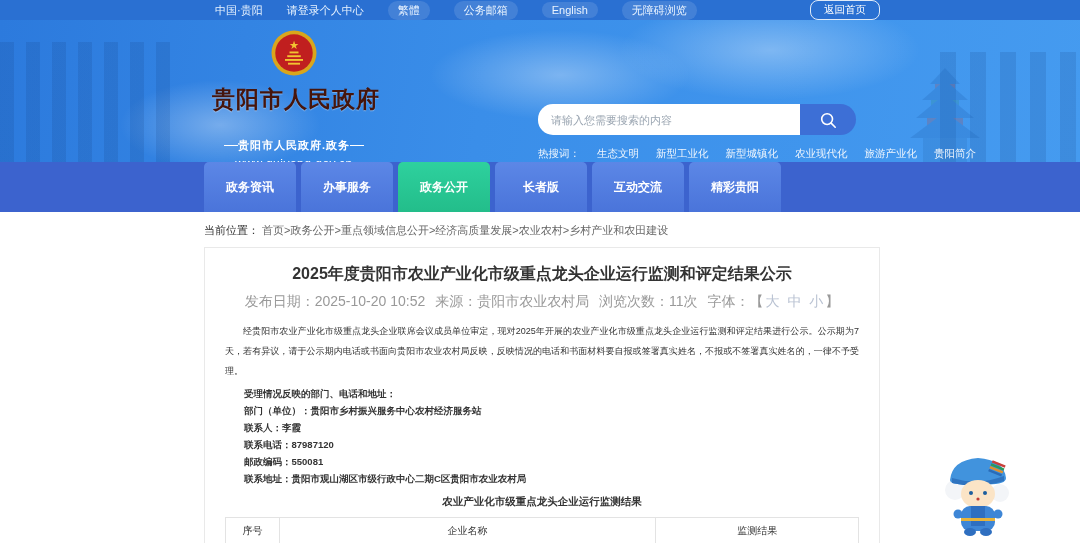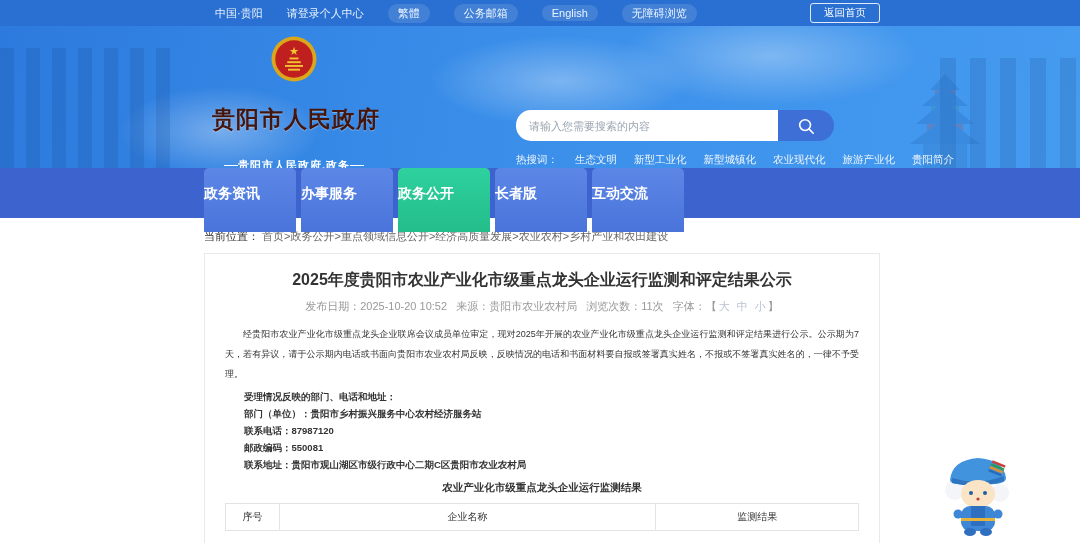--- a/index.html
+++ b/index.html
@@ -1,80 +1,80 @@
 <!DOCTYPE html>
 <html><head>
 <meta charset="utf-8">
 <style>
   * { margin:0; padding:0; box-sizing:border-box; }
   html,body { width:1080px; height:543px; overflow:hidden; background:#fff;
     font-family:"Liberation Sans","DejaVu Sans",sans-serif; }
   body { position:relative; }
 
   
-  .topbar { height:26px; background:#2a70d2; display:flex; align-items:center;
+  .topbar { height:20px; background:#2a70d2; display:flex; align-items:center;
     font-size:11px; color:#e9f3ff; padding-left:215px; }
   .tb-left { display:flex; align-items:center; gap:24px; }
   .tb-link { color:#eaf4ff; cursor:pointer; white-space:nowrap; }
   .tb-pill { background:rgba(255,255,255,.12); padding:2px 10px; border-radius:10px; }
   .tb-home { margin-left:auto; margin-right:200px; border:1px solid rgba(255,255,255,.85);
-    border-radius:3px; padding:2px 13px; color:#fff; font-size:10.5px; cursor:pointer; white-space:nowrap;}
+    border-radius:8px; padding:2px 13px; color:#fff; font-size:10.5px; cursor:pointer; white-space:nowrap;}
 
   
   .banner { position:relative; height:142px; overflow:hidden;
     background:linear-gradient(100deg,#2c7add 0%,#3a8ee9 45%,#459bf0 100%); }
   .cloud { position:absolute; border-radius:50%;
     background:radial-gradient(closest-side,rgba(255,255,255,.33),rgba(255,255,255,0)); }
   .c1 { left:430px; top:10px; width:260px; height:90px; }
   .c2 { left:620px; top:-20px; width:300px; height:100px; }
   .c3 { left:120px; top:60px; width:200px; height:90px; }
   .bldgs { position:absolute; bottom:0; opacity:.16; }
   .bl { left:0; width:180px; height:120px;
     background:repeating-linear-gradient(90deg,#123c7e 0 14px,transparent 14px 26px); }
   .br { right:0; width:140px; height:110px;
     background:repeating-linear-gradient(90deg,#123c7e 0 16px,transparent 16px 30px); }
   .pagoda { position:absolute; right:80px; bottom:0; opacity:.45; }
 
   .logo { position:absolute; left:212px; top:8px; width:164px; text-align:center; cursor:pointer; }
   .emblem { width:48px; height:50px; }
-  .site-title { margin-top:16px; font-size:23px; font-weight:bold; color:#46150c;
+  .site-title { margin-top:2px; font-size:23px; font-weight:bold; color:#46150c;
     letter-spacing:1px; white-space:nowrap; text-shadow:0 1px 1px rgba(255,255,255,.35); }
   .site-sub { margin-top:23px; display:flex; align-items:center; justify-content:center; gap:0;
     color:#fff; font-size:11px; font-weight:bold; letter-spacing:1px; white-space:nowrap; }
   .site-sub .ln { display:inline-block; width:14px; height:1px; background:#fff; }
   .site-url { margin-top:4px; color:#fff; font-size:12px; letter-spacing:.5px; }
 
-  .search-wrap { position:absolute; left:516px; top:84px; width:318px; }
+  .search-wrap { position:absolute; left:538px; top:84px; width:318px; }
   .search-box { display:flex; height:31px; }
   .search-box input { flex:1; border:none; outline:none; border-radius:15px 0 0 15px;
     padding:0 13px; font-size:11px; color:#333; background:#fff; }
   .search-box input::placeholder { color:#9aa5b1; }
   .search-btn { width:56px; border:none; background:#3d6fd6; border-radius:0 16px 16px 0;
     display:flex; align-items:center; justify-content:center; cursor:pointer; }
   .hotwords { display:flex; gap:17px; margin-top:12px; font-size:10.5px;
     color:rgba(255,255,255,.92); white-space:nowrap; }
   .hotwords .hw { cursor:pointer; color:rgba(255,255,255,.92); }
 
   
   .nav { position:relative; height:50px; background:#3c63ce; }
   .tabs { position:absolute; left:204px; top:0; display:flex; gap:5px; }
-  .tab { width:92px; height:64px; line-height:50px; text-align:left; color:#fff;
-    font-size:14px; font-weight:bold; border-radius:5px 5px 0 0; cursor:pointer;
+  .tab { width:92px; height:50px; line-height:50px; text-align:center; color:#fff;
+    font-size:12px; font-weight:bold; border-radius:5px 5px 0 0; cursor:pointer;
     background:linear-gradient(180deg,#5c87e6,#4a74da); white-space:nowrap; }
   .tab.active { background:linear-gradient(180deg,#2ed19e,#23bd8a); }
 
   
   .crumbbar { padding:11px 0 0 204px; font-size:11px; color:#333; background:#fff; }
   .crumb-path { color:#666; cursor:pointer; }
 
   
   .card { margin:9px 0 0 204px; width:676px; border:1px solid #e9e9e9; background:#fff;
     padding:16px 20px 40px; }
   .art-title { text-align:center; font-size:16px; font-weight:bold; color:#333; line-height:19px; }
-  .art-meta { text-align:center; font-size:11px; color:#999; margin-top:10px; white-space:nowrap; }
+  .art-meta { text-align:center; font-size:14px; color:#999; margin-top:10px; white-space:nowrap; }
   .art-meta .sp { margin-left:6px; }
   .font-opt { color:#b9c2d2; margin:0 2px; cursor:pointer; }
   .art-para { margin-top:10px; font-size:9px; color:#333; line-height:20px;
     text-indent:2em; text-align:justify; }
   .contact { margin-top:4px; }
   .contact div { font-size:9.5px; color:#333; line-height:17px; padding-left:19px;font-weight:bold; }
   .tbl-caption { text-align:center; font-size:10.5px; font-weight:bold; color:#333; margin-top:8px; }
   table { width:100%; border-collapse:collapse; margin-top:8px; font-size:10px; color:#333;
     table-layout:fixed; }
   th,td { border:1px solid #e3e3e3; text-align:center; font-weight:normal; }
@@ -159,20 +159,21 @@
   </div>
 </div>
 
 <div class="nav">
   <div class="tabs">
     <div class="tab">政务资讯</div>
     <div class="tab">办事服务</div>
     <div class="tab active">政务公开</div>
     <div class="tab">长者版</div>
     <div class="tab">互动交流</div>
+    <div class="tab">精彩贵阳</div>
   </div>
 </div>
 
 <div class="crumbbar">
   <span>当前位置：</span>
   <span class="crumb-path">首页&gt;政务公开&gt;重点领域信息公开&gt;经济高质量发展&gt;农业农村&gt;乡村产业和农田建设</span>
 </div>
 
 <div class="card">
   <div class="art-title">2025年度贵阳市农业产业化市级重点龙头企业运行监测和评定结果公示</div>
@@ -184,20 +185,21 @@
     <span class="sp">字体：【</span><span class="font-opt">大</span>
     <span class="font-opt">中</span>
     <span class="font-opt">小</span><span>】</span>
   </div>
 
   <p class="art-para">经贵阳市农业产业化市级重点龙头企业联席会议成员单位审定，现对2025年开展的农业产业化市级重点龙头企业运行监测和评定结果进行公示。公示期为7天，若有异议，请于公示期内电话或书面向贵阳市农业农村局反映，反映情况的电话和书面材料要自报或签署真实姓名，不报或不签署真实姓名的，一律不予受理。</p>
 
   <div class="contact">
     <div>受理情况反映的部门、电话和地址：</div>
     <div>部门（单位）：贵阳市乡村振兴服务中心农村经济服务站</div>
+    <div>联系人：李霞</div>
     <div>联系电话：87987120</div>
     <div>邮政编码：550081</div>
     <div>联系地址：贵阳市观山湖区市级行政中心二期C区贵阳市农业农村局</div>
   </div>
 
   <div class="tbl-caption">农业产业化市级重点龙头企业运行监测结果</div>
 
   <table>
     <thead>
       <tr>

